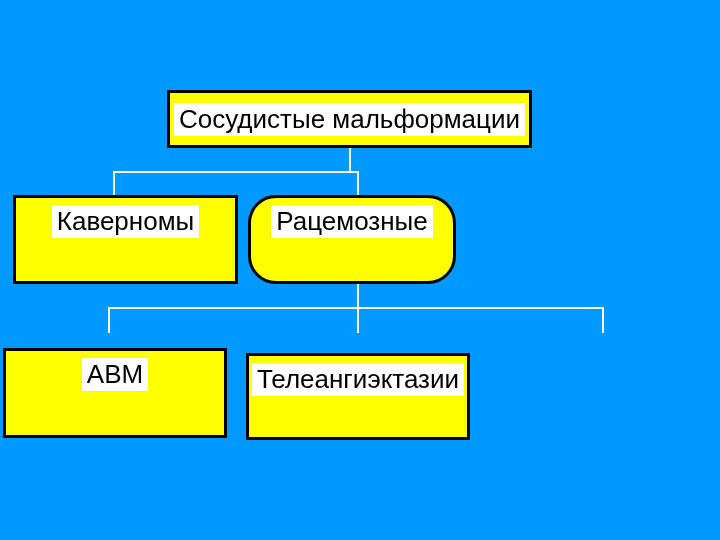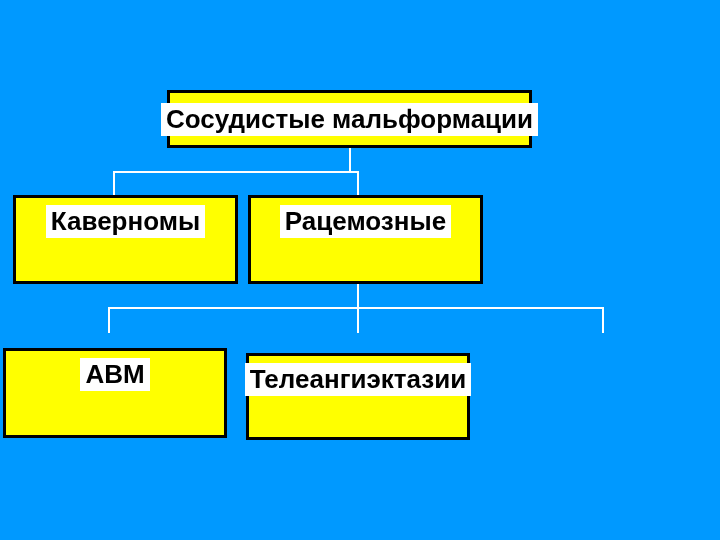--- a/index.html
+++ b/index.html
@@ -20,34 +20,33 @@
     position: absolute;
     background: var(--box-fill, #FFFF00);
     border: 3px solid var(--box-border, #000000);
     box-sizing: border-box;
     display: flex;
     flex-direction: column;
     align-items: center;
     justify-content: flex-start;
     padding-top: 7px;
     text-align: center;
-    font-weight: bold;
   }
   .node .hl {
     display: inline-block;
     background: var(--highlight, #FFFFFF);
     color: #000000;
     font-size: 26px;
     line-height: 31px;
     padding: 1px 5px;
     white-space: nowrap;
   }
   .node-root         { left: 167px; top: 90px;  width: 365px; height: 58px; justify-content: center; padding-top: 0; }
   .node-cavernomas   { left: 13px;   top: 195px; width: 225px; height: 89px; }
-  .node-racemose     { left: 248px; top: 195px; width: 235px; height: 89px; }
+  .node-racemose     { left: 248px; top: 195px; width: 208px; height: 89px; border-radius: 28px; }
   .node-avm          { left: 3px;   top: 348px; width: 224px; height: 90px; }
   .node-telangiect   { left: 246px; top: 333px; width: 224px; height: 87px; margin-top: 20px; }
   .node-venous       { left: 493px; top: 332px; width: 217px; height: 96px; }
   .connector {
     position: absolute;
     background: var(--line, #FFFFFF);
   }
   .c1-stem { left: 349px; top: 148px; width: 2px;   height: 24px; }
   .c1-h    { left: 113px; top: 171px; width: 246px; height: 2px;  }
   .c1-l    { left: 113px; top: 171px; width: 2px;   height: 25px; }

